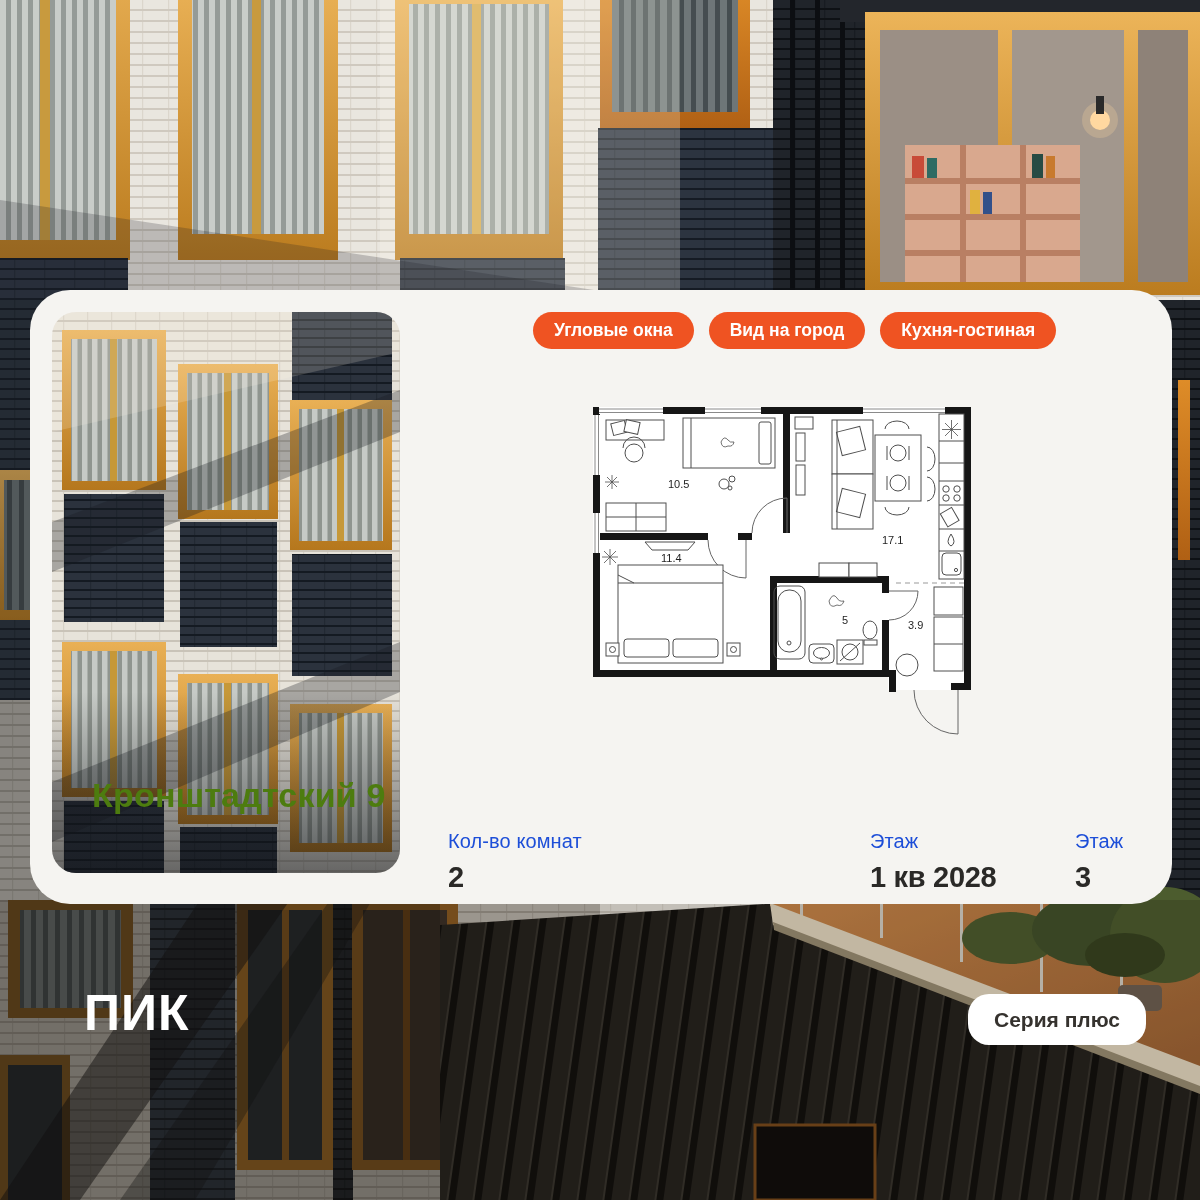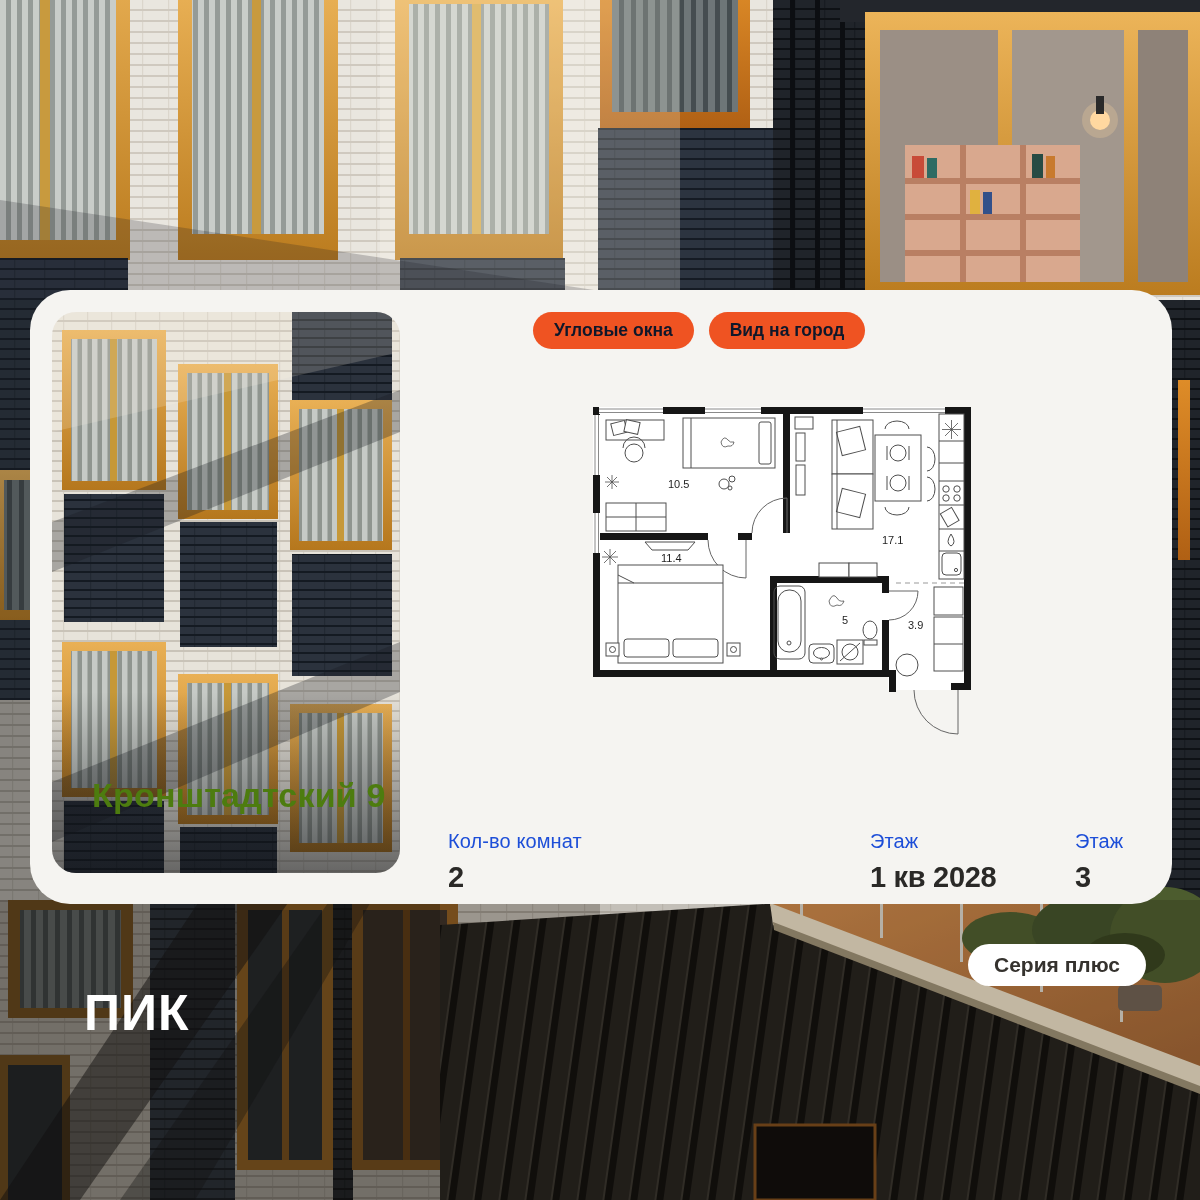--- a/index.html
+++ b/index.html
@@ -12,35 +12,35 @@
   .card{position:absolute;left:30px;top:290px;width:1142px;height:614px;
         background:#F5F4F1;border-radius:40px;}
   .photo{position:absolute;left:22px;top:22px;width:348px;height:561px;
          border-radius:24px;overflow:hidden;}
   .photo svg{display:block;}
   .photo-title{position:absolute;left:40px;bottom:58px;color:#4d7c0f;
          font-size:34px;font-weight:700;letter-spacing:0.2px;}
 
   .badges{position:absolute;left:503px;top:22px;display:flex;gap:15px;}
   .badge{height:37px;line-height:37px;padding:0 21px;border-radius:19px;
-         background:#EF5322;color:#0f172a;font-size:17.5px;font-weight:700;
+         background:#EF5322;color:#ffffff;font-size:17.5px;font-weight:700;
          border:none;white-space:nowrap;cursor:pointer;}
 
   .plan{position:absolute;left:553px;top:103px;width:395px;height:347px;}
 
   .stat{position:absolute;top:496px;}
   .stat .lbl{font-size:20px;color:#1d4ed8;letter-spacing:0.1px;margin-top:44px;}
   .stat .val{margin-top:8px;font-size:29px;font-weight:800;color:#2A2927;
              letter-spacing:-0.3px;}
   .stat-0{left:418px;} .stat-1{left:621px;} .stat-2{left:840px;} .stat-3{left:1045px;}
 
   
   .logo{position:absolute;left:84px;top:984px;color:#ffffff;font-size:50px;
         font-weight:800;letter-spacing:1px;cursor:pointer;}
-  .series{position:absolute;left:968px;top:944px;height:42px;border-radius:21px;
+  .series{position:absolute;left:968px;top:994px;height:51px;border-radius:21px;
         background:#ffffff;border:none;padding:0 26px;font-size:21px;font-weight:600;
         color:#35322E;font-family:"Liberation Sans",sans-serif;cursor:pointer;}
 </style>
 </head>
 <body>
 
 <div class="stage">
 
   <svg class="bg" viewBox="0 0 1200 1200" xmlns="http://www.w3.org/2000/svg">
     <defs>
@@ -262,20 +262,21 @@
         <polygon points="0,470 348,330 348,380 0,530" fill="#171a21" opacity="0.30"></polygon>
         <polygon points="0,0 348,0 348,40 0,120" fill="#fff6e4" opacity="0.18"></polygon>
         <rect x="0" y="380" width="348" height="181" fill="url(#cfade)"></rect>
       </svg>
       <div class="photo-title">Кронштадтский 9</div>
     </div>
 
     <div class="badges">
       <button class="badge">Угловые окна</button>
       <button class="badge">Вид на город</button>
+      <button class="badge">Кухня-гостиная</button>
     </div>
 
     <svg class="plan" viewBox="0 0 395 347" xmlns="http://www.w3.org/2000/svg">
 
       <rect x="10" y="14" width="378" height="270" fill="#ffffff"></rect>
       <rect x="305" y="14" width="83" height="283" fill="#ffffff"></rect>
 
       <g fill="#161616">
         <rect x="10" y="14" width="378" height="7"></rect>
         <rect x="10" y="14" width="7" height="270"></rect>

